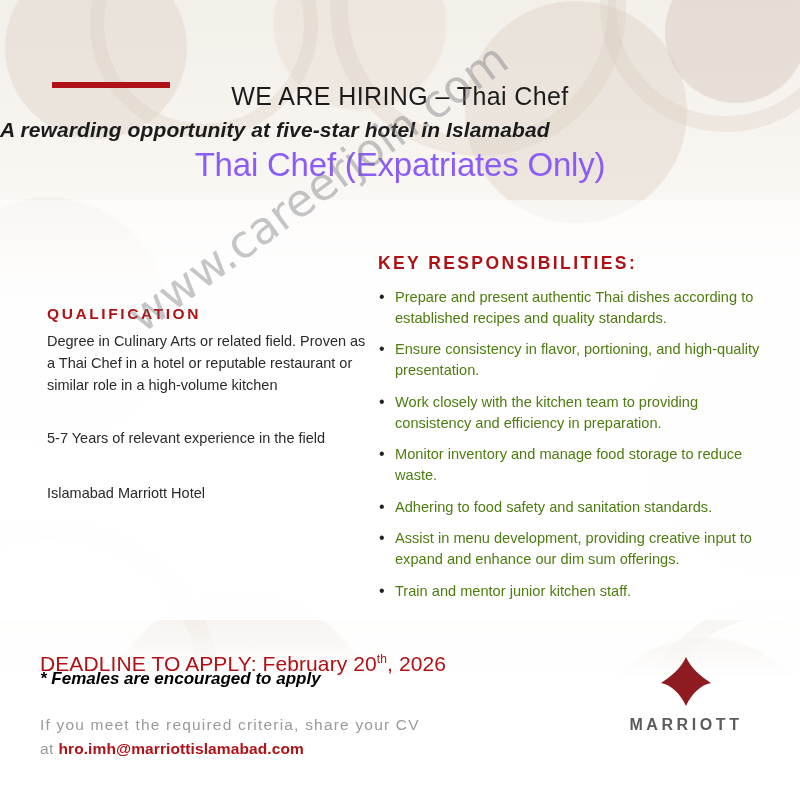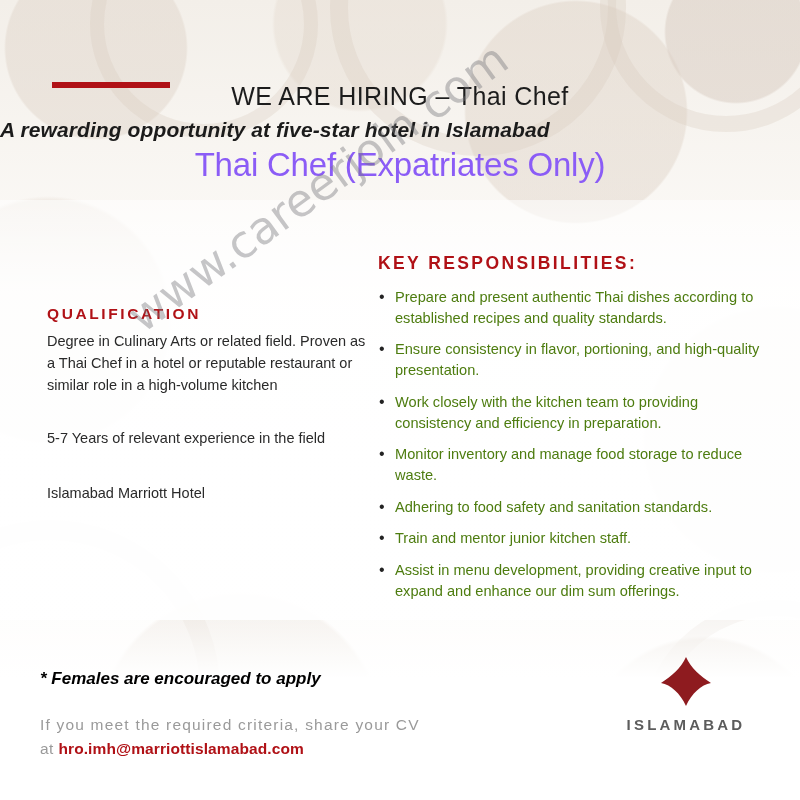--- a/index.html
+++ b/index.html
@@ -275,37 +275,40 @@
   </div>
 
   <div class="right-col">
     <p class="resp-head">KEY RESPONSIBILITIES:</p>
     <ul class="resp-list">
       <li>Prepare and present authentic Thai dishes according to established recipes and quality standards.</li>
       <li>Ensure consistency in flavor, portioning, and high-quality presentation.</li>
       <li>Work closely with the kitchen team to providing consistency and efficiency in preparation.</li>
       <li>Monitor inventory and manage food storage to reduce waste.</li>
       <li>Adhering to food safety and sanitation standards.</li>
+      <li>Assist in menu development, providing creative input to expand and enhance our dim sum offerings.</li>
       <li>Train and mentor junior kitchen staff.</li>
-      <li>Assist in menu development, providing creative input to expand and enhance our dim sum offerings.</li>
     </ul>
   </div>
 
+  <div class="deadline">
+    <span>DEADLINE TO APPLY: February 20</span><sup>th</sup><span>, 2026</span>
+  </div>
 
   <div class="females">* Females are encouraged to apply</div>
 
   <div class="apply-line">If you meet the required criteria, share your CV</div>
 
   <div class="email-line">
     <span>at </span><span class="email">hro.imh@marriottislamabad.com</span>
   </div>
 
   <div class="logo-wrap">
     <svg class="logo-mark" width="64" height="54" viewBox="0 0 64 54">
       <path d="M32 1 C27 12, 18 20, 7 27 C17 29, 26 37, 32 50 C38 37, 47 29, 57 27 C46 20, 37 12, 32 1 Z" fill="#8e1b1f"></path>
       <path d="M32 9 C28.5 17, 22.5 23, 15 27.5 C22.5 30, 28.5 37, 32 44 C35.5 37, 41.5 30, 49 27.5 C41.5 23, 35.5 17, 32 9 Z" fill="#ffffff" opacity="0.0"></path>
     </svg>
-    <div class="logo-city">ISLAMABAD</div>
+    <div class="logo-name">MARRIOTT</div>
   </div>
 
   <div class="watermark">www.careerjoin.com</div>
 
 </div>
 
 </body></html>

